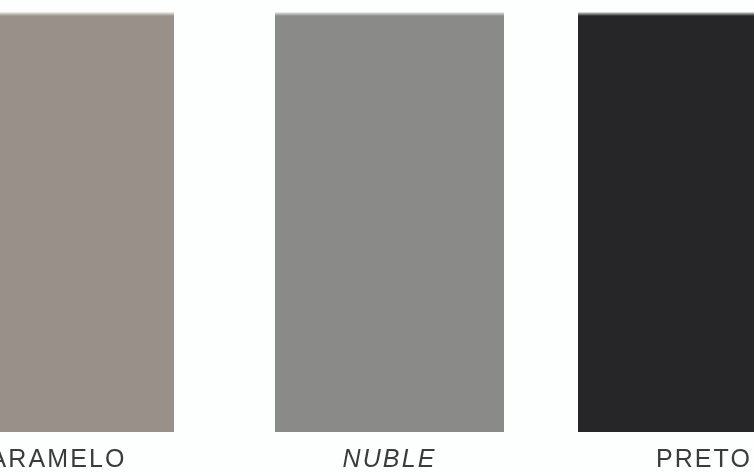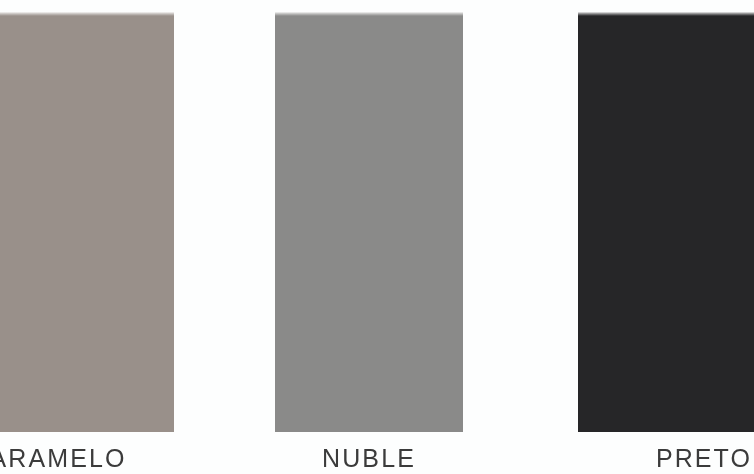--- a/index.html
+++ b/index.html
@@ -23,21 +23,21 @@
   }
 
   .swatch-group {
     position: absolute;
     top: 0;
     height: 474px;
   }
 
   
   .swatch-group.col-0 { left: -78px; width: 252px; }
-  .swatch-group.col-1 { left: 275px; width: 188px; }
+  .swatch-group.col-1 { left: 275px; width: 229px; font-style: italic; }
   .swatch-group.col-2 { left: 578px; width: 252px; }
 
   .chip {
     position: absolute;
     left: 0;
     right: 0;
     top: 12px;
     height: 420px;
     box-sizing: border-box;
   }

